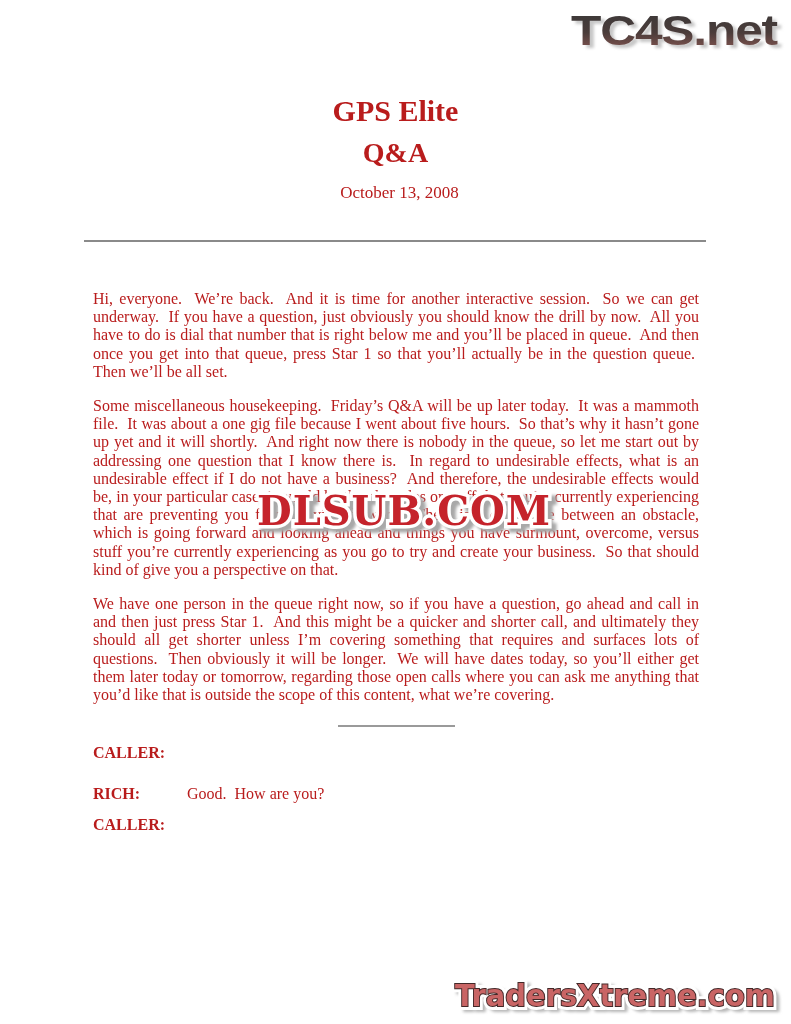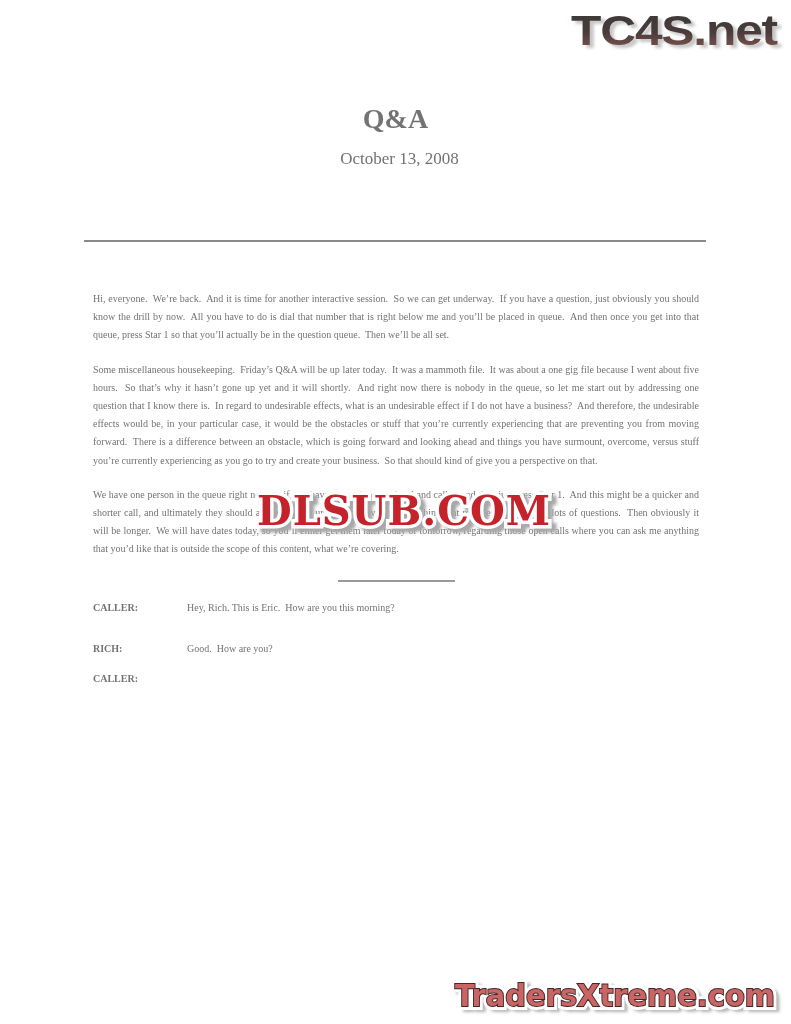--- a/index.html
+++ b/index.html
@@ -3,21 +3,21 @@
 <meta charset="utf-8">
 <style>
   * { margin: 0; padding: 0; box-sizing: border-box; }
   html, body { background: #ffffff; }
   .page {
     position: relative;
     width: 791px;
     height: 1024px;
     background: #ffffff;
     font-family: "Liberation Serif", serif;
-    color: #737373;
+    color: #b91c1c;
     overflow: hidden;
   }
 
   
   .logo-top {
     position: absolute;
     top: 2px;
     right: 4px;
     width: 222px;
     height: 54px;
@@ -64,21 +64,21 @@
     height: 0;
     border-top: 2px solid #8a8a8a;
   }
 
   
   .content {
     position: absolute;
     top: 290px;
     left: 93px;
     width: 606px;
-    font-size: 10px;
+    font-size: 16px;
     line-height: 18.2px;
   }
   .para {
     text-align: justify;
     margin-bottom: 16px;
   }
   .para:nth-child(3) { }
 
   .rule-short {
     width: 117px;
@@ -146,37 +146,37 @@
       </linearGradient>
       <filter id="softblur" x="-20%" y="-20%" width="140%" height="140%">
         <feGaussianBlur stdDeviation="1.4"></feGaussianBlur>
       </filter>
     </defs>
     <text x="216" y="46" text-anchor="end" fill="#c6c6c6" filter="url(#softblur)" textLength="206" lengthAdjust="spacingAndGlyphs">TC4S.net</text>
     <text x="212" y="43" text-anchor="end" fill="url(#tc4sgrad)" textLength="206" lengthAdjust="spacingAndGlyphs">TC4S.net</text>
   </svg>
 
   <div class="title-block">
+    <div class="doc-title">GPS Elite</div>
     <div class="doc-subtitle">Q&amp;A</div>
     <div class="doc-date">October 13, 2008</div>
   </div>
 
   <div class="rule-full"></div>
 
   <div class="content">
     <div id="paragraphs">
         <div class="para">Hi, everyone.&nbsp; We’re back.&nbsp; And it is time for another interactive session.&nbsp; So we can get underway.&nbsp; If you have a question, just obviously you should know the drill by now.&nbsp; All you have to do is dial that number that is right below me and you’ll be placed in queue.&nbsp; And then once you get into that queue, press Star 1 so that you’ll actually be in the question queue.&nbsp; Then we’ll be all set.</div>
         <div class="para">Some miscellaneous housekeeping.&nbsp; Friday’s Q&amp;A will be up later today.&nbsp; It was a mammoth file.&nbsp; It was about a one gig file because I went about five hours.&nbsp; So that’s why it hasn’t gone up yet and it will shortly.&nbsp; And right now there is nobody in the queue, so let me start out by addressing one question that I know there is.&nbsp; In regard to undesirable effects, what is an undesirable effect if I do not have a business?&nbsp; And therefore, the undesirable effects would be, in your particular case, it would be the obstacles or stuff that you’re currently experiencing that are preventing you from moving forward.&nbsp; There is a difference between an obstacle, which is going forward and looking ahead and things you have surmount, overcome, versus stuff you’re currently experiencing as you go to try and create your business.&nbsp; So that should kind of give you a perspective on that.</div>
         <div class="para">We have one person in the queue right now, so if you have a question, go ahead and call in and then just press Star 1.&nbsp; And this might be a quicker and shorter call, and ultimately they should all get shorter unless I’m covering something that requires and surfaces lots of questions.&nbsp; Then obviously it will be longer.&nbsp; We will have dates today, so you’ll either get them later today or tomorrow, regarding those open calls where you can ask me anything that you’d like that is outside the scope of this content, what we’re covering.</div>
       </div>
     <div class="rule-short"></div>
     <div id="dialogue">
         <div class="dialogue-row">
           <div class="speaker">CALLER:</div>
-          <div class="speech">Hey, Rich. This is Eric.&nbsp; How are you this morning?</div>
         </div>
         <div class="dialogue-row">
           <div class="speaker">RICH:</div>
           <div class="speech">Good.&nbsp; How are you?</div>
         </div>
         <div class="dialogue-row">
           <div class="speaker">CALLER:</div>
         </div>
       </div>
   </div>

